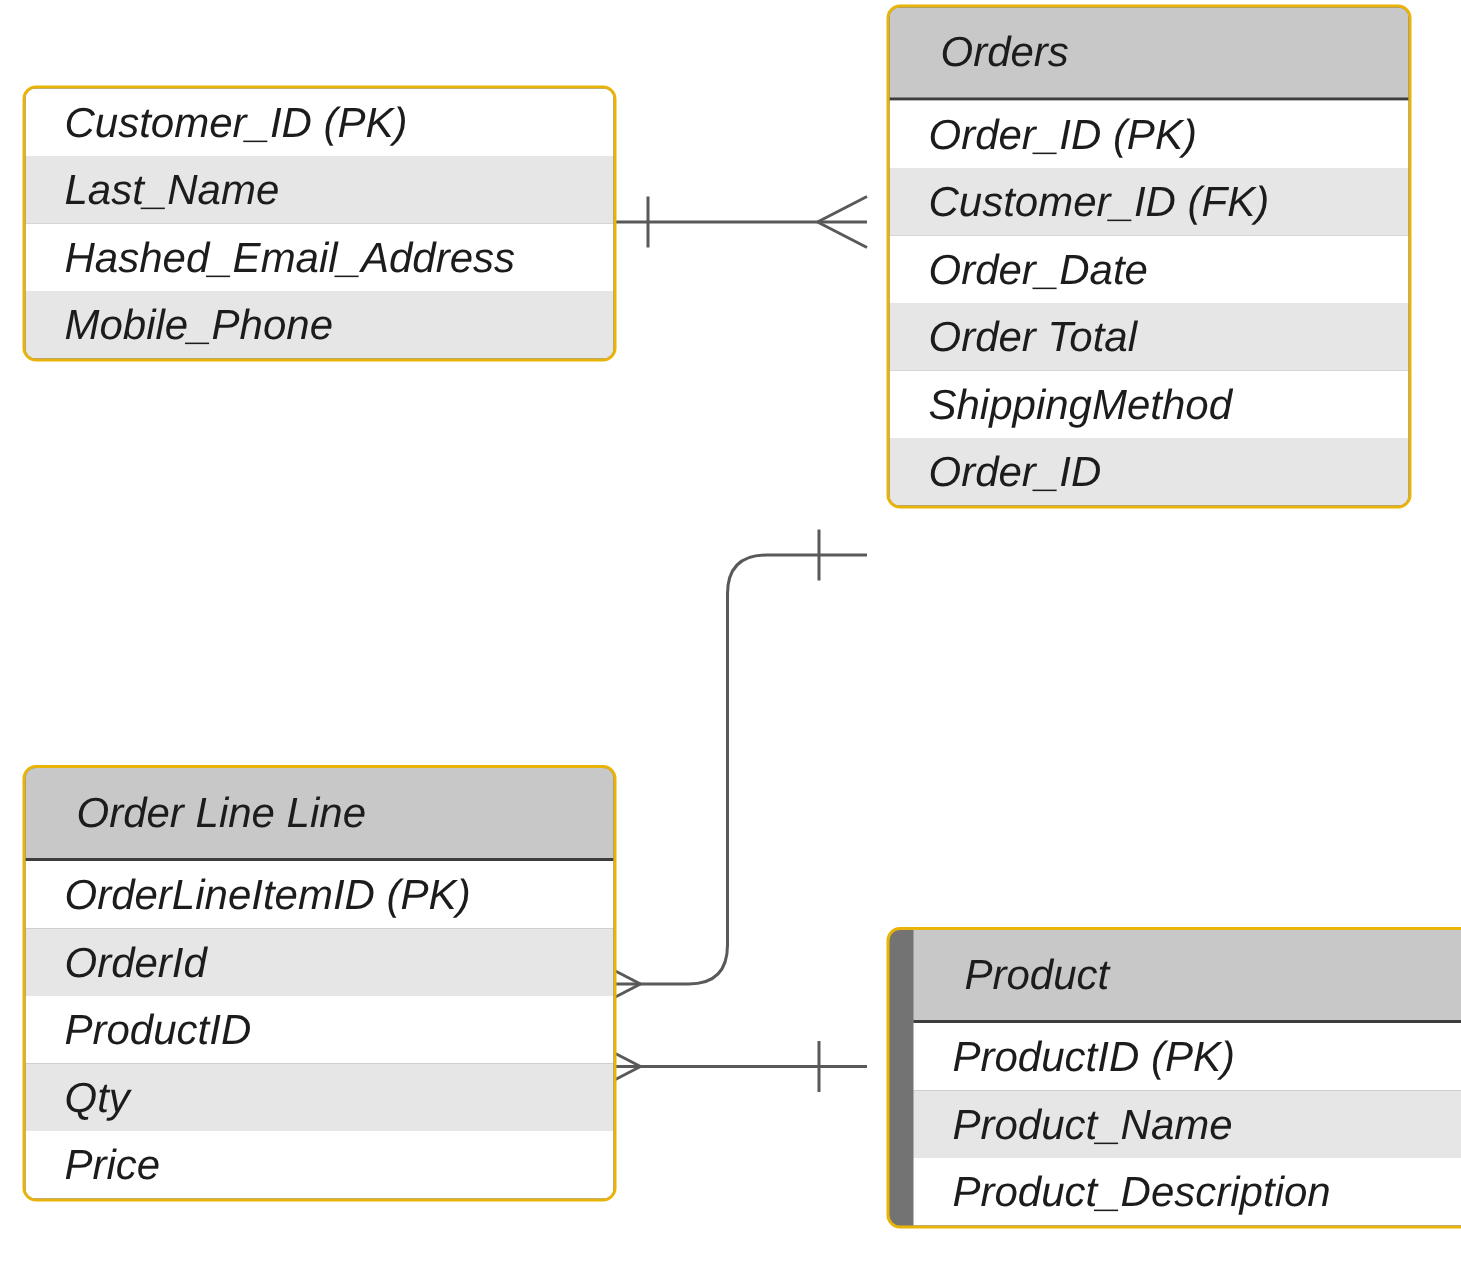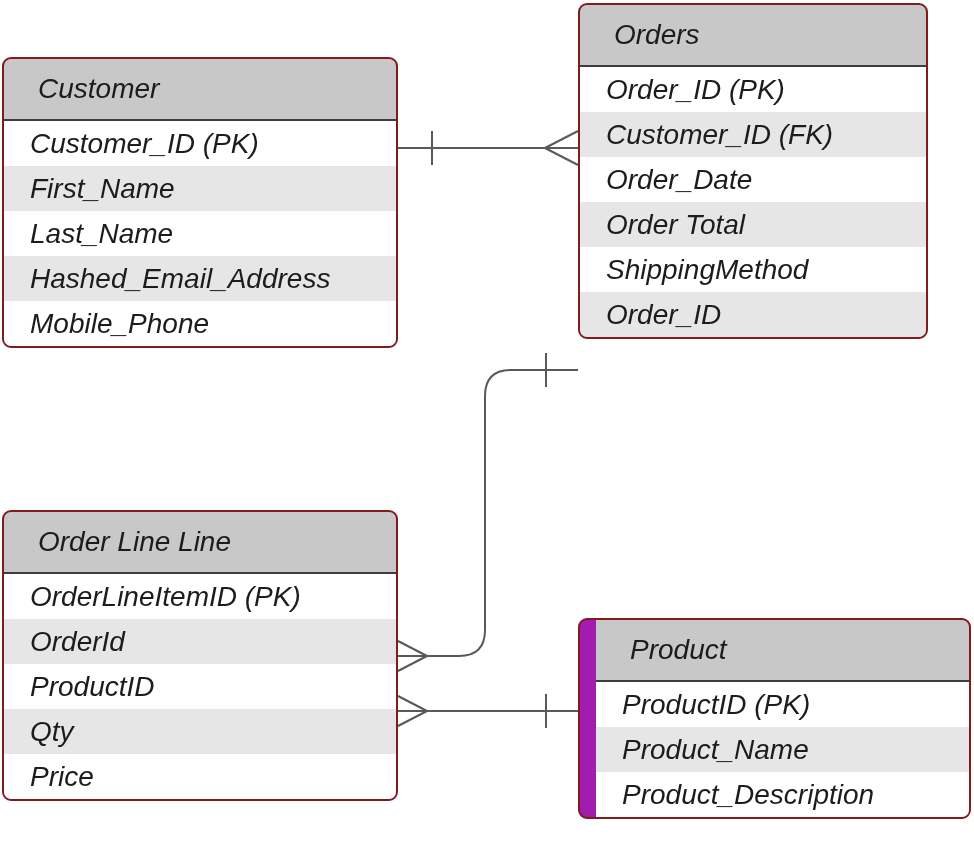--- a/index.html
+++ b/index.html
@@ -20,24 +20,25 @@
   #connectors {
     position: absolute;
     top: 0; left: 0;
     width: 974px;
     height: 853px;
     pointer-events: none;
   }
   .entity {
     position: absolute;
     box-sizing: border-box;
-    background: #a21caf;
-    border: 2px solid #7f1d1d;
+    background: #737373;
+    border: 2px solid #eab308;
     border-radius: 9px;
     overflow: hidden;
+    margin-left: 13px;
   }
   .entity-header {
     height: 60px;
     background: #c8c8c8;
     border-bottom: 2px solid #3d3d3d;
     display: flex;
     align-items: center;
     padding-left: 34px;
     font-size: 28px;
   }
@@ -84,29 +85,23 @@
     </g>
 
     <g>
       <path class="conn" d="M 398 711 H 578"></path>
       <path class="conn" d="M 546 694 V 728"></path>
       <path class="conn" d="M 427 711 L 398 696 M 427 711 L 398 726"></path>
     </g>
   </svg>
 
   <div class="entity" id="t-customer">
-    <div class="entity-header">
-      <span>Customer</span>
-    </div>
     <div class="entity-body">
       <div class="entity-row">
           <span>Customer_ID (PK)</span>
-        </div>
-      <div class="entity-row">
-          <span>First_Name</span>
         </div>
       <div class="entity-row">
           <span>Last_Name</span>
         </div>
       <div class="entity-row">
           <span>Hashed_Email_Address</span>
         </div>
       <div class="entity-row">
           <span>Mobile_Phone</span>
         </div>

